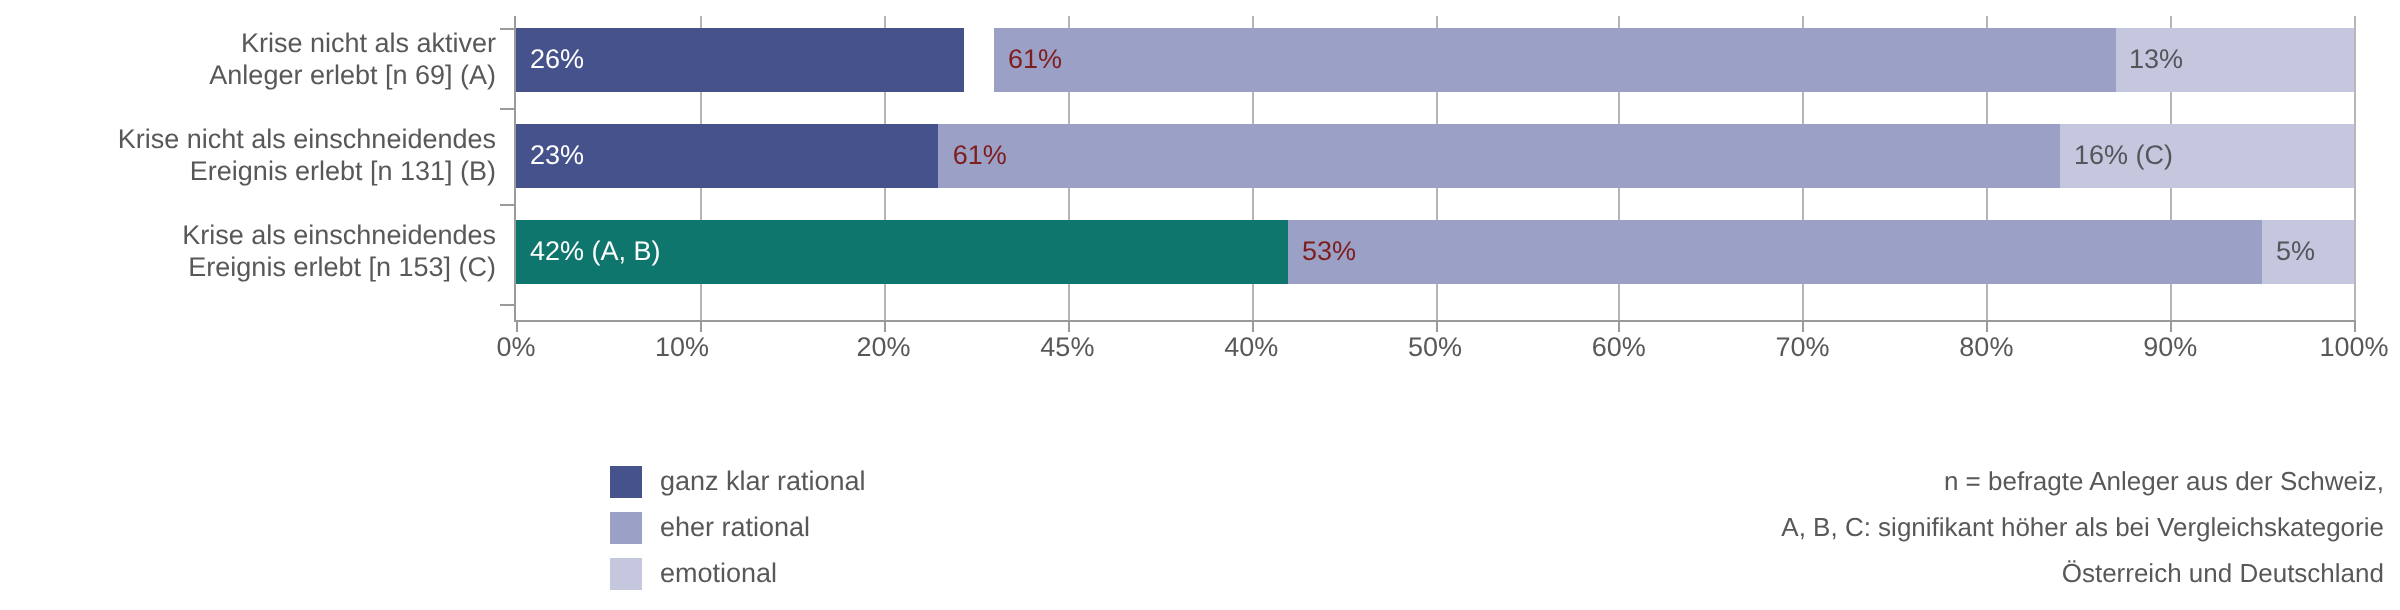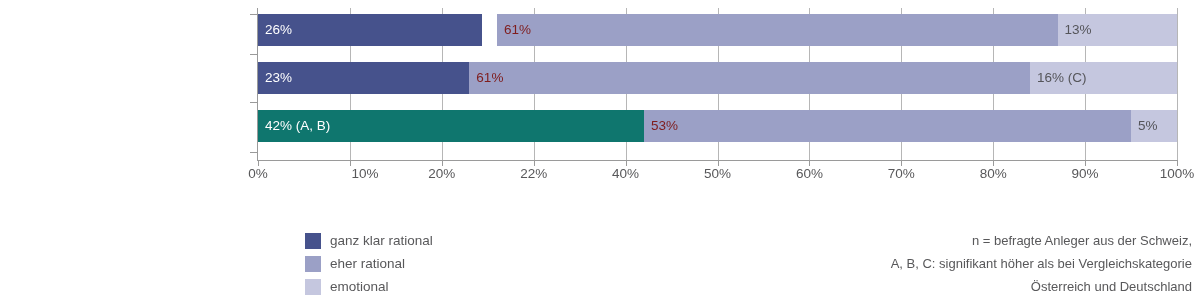--- a/index.html
+++ b/index.html
@@ -174,20 +174,28 @@
     line-height: 23px;
     color: #58585a;
     white-space: nowrap;
   }
 </style>
 </head>
 <body>
 
 <div id="chart-root">
 
+  <div class="cat-labels">
+    <div class="cat-label r0">Krise nicht als aktiver
+Anleger erlebt [n 69] (A)</div>
+    <div class="cat-label r1">Krise nicht als einschneidendes
+Ereignis erlebt [n 131] (B)</div>
+    <div class="cat-label r2">Krise als einschneidendes
+Ereignis erlebt [n 153] (C)</div>
+  </div>
 
   <div class="plot">
     <div class="axis-vert-left"></div>
     <div class="axis-line"></div>
     <div id="gridlines">
         <div class="gridline" style="left: 91.9px;"></div>
         <div class="gridline" style="left: 183.8px;"></div>
         <div class="gridline" style="left: 275.7px;"></div>
         <div class="gridline" style="left: 367.6px;"></div>
         <div class="gridline" style="left: 459.5px;"></div>
@@ -247,23 +255,23 @@
           <span class="seg-label">53%</span>
         </div>
         <div class="seg s2" style="left: 873.05px; width: 45.95px; background: rgb(197, 199, 223);">
           <span class="seg-label">5%</span>
         </div>
       </div>
   </div>
 
   <div class="xlabels" id="xlabels">
       <div class="xlabel" style="left: 0px;">0%</div>
-      <div class="xlabel" style="left: 107px; text-align: center;">10%</div>
+      <div class="xlabel" style="left: 83px; text-align: center;">10%</div>
       <div class="xlabel" style="left: 183.8px;">20%</div>
-      <div class="xlabel" style="left: 275.7px;">22%</div>
+      <div class="xlabel" style="left: 275.7px;">45%</div>
       <div class="xlabel" style="left: 367.6px;">40%</div>
       <div class="xlabel" style="left: 459.5px;">50%</div>
       <div class="xlabel" style="left: 551.4px;">60%</div>
       <div class="xlabel" style="left: 643.3px;">70%</div>
       <div class="xlabel" style="left: 735.2px;">80%</div>
       <div class="xlabel" style="left: 827.1px;">90%</div>
       <div class="xlabel" style="left: 919px;">100%</div>
     </div>
 
   <div class="legend" id="legend">

